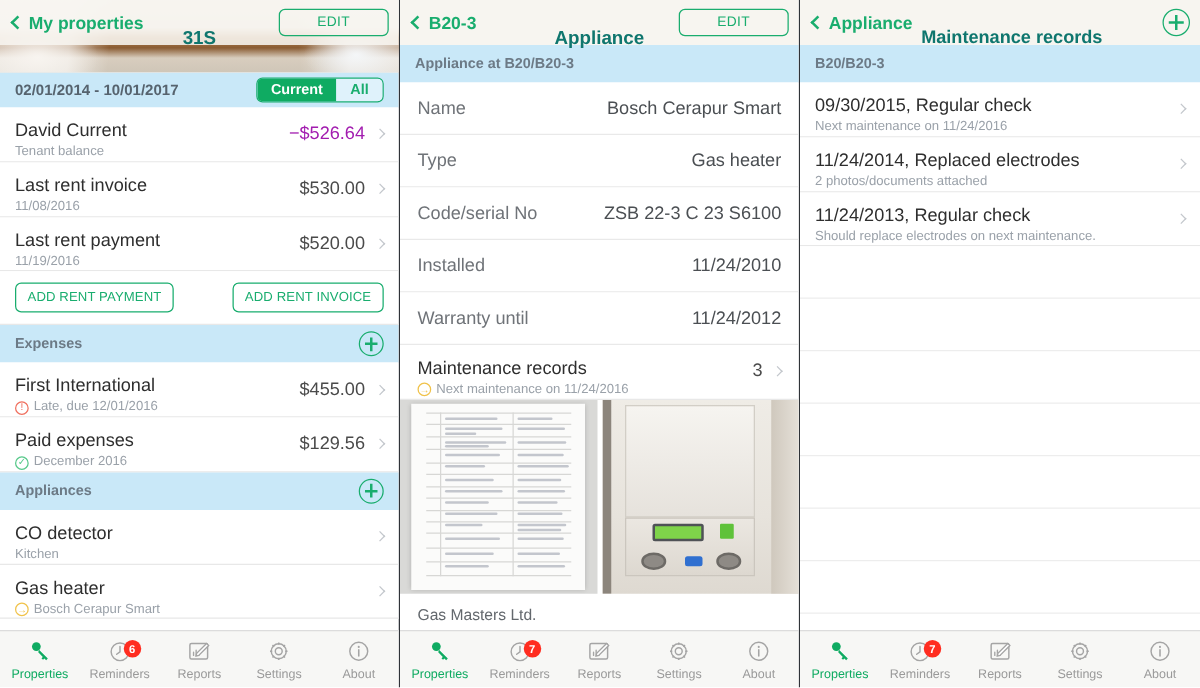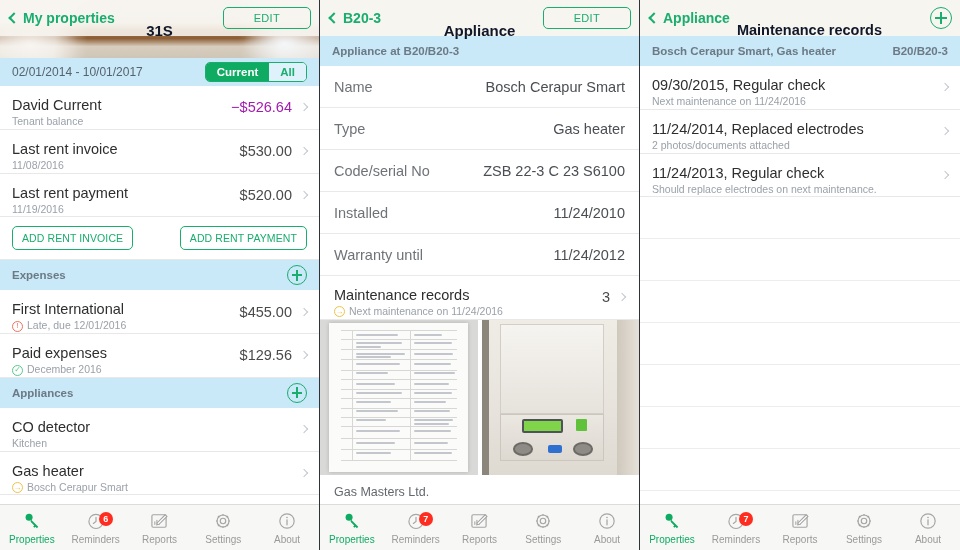--- a/index.html
+++ b/index.html
@@ -35,21 +35,21 @@
     color: #19ad6e; font-size: 14px; font-weight: 600;
     white-space: nowrap; cursor: pointer;
   }
   .chev-left {
     display: inline-block; width: 8px; height: 8px;
     border-left: 2.4px solid #19ad6e; border-bottom: 2.4px solid #19ad6e;
     transform: rotate(45deg);
     margin-right: 5px; margin-left: 2px;
   }
   .nav-title {
-    font-size: 15px; font-weight: 700; color: #0f172a;
+    font-size: 15px; font-weight: 700; color: #0f766e;
     white-space: nowrap;
     margin-top: 24px;
   }
   .nav-title.centered {
     position: absolute; left: 0; right: 0; text-align: center;
     pointer-events: none;
   }
   .nav-title.inline { margin-left: 7px; font-size: 14.5px; }
   .edit-btn {
     margin-left: auto;
@@ -90,21 +90,21 @@
   .sec-head {
     background: #c9e8f8; color: #6c7a86;
     font-size: 11.5px; font-weight: 600;
     padding: 0 12px; height: 30px;
     display: flex; align-items: center;
   }
   .sec-head .plus-btn { width: 20px; height: 20px; }
   .sec-head .plus-btn::before { left: 3.6px; right: 3.6px; top: 8.2px; }
   .sec-head .plus-btn::after { top: 3.6px; bottom: 3.6px; left: 8.2px; }
   .sec-head.range { height: 28px; justify-content: space-between; }
-  .sec-head.range .range-text { font-size: 12px; font-weight: 400; color: #56636e; }
+  .sec-head.range .range-text { font-size: 12px; font-weight: 700; color: #56636e; }
 
   .seg {
     display: flex; border: 1.2px solid #19ad6e; border-radius: 5px; overflow: hidden;
     height: 20px; font-size: 11.5px;
   }
   .seg > div { padding: 0 11px; display: flex; align-items: center; cursor: pointer; }
   .seg .on { background: #0fab62; color: #fff; }
   .seg .off { background: #dff2fb; color: #19ad6e; }
 
   .row {
@@ -288,22 +288,22 @@
       <div class="row">
         <div class="left">
           <div class="t1">Last rent payment</div>
           <div class="t2">11/19/2016</div>
         </div>
         <div class="val">$520.00</div>
         <span class="chev"></span>
       </div>
 
       <div class="actions">
+        <button class="act-btn">ADD RENT PAYMENT</button>
         <button class="act-btn">ADD RENT INVOICE</button>
-        <button class="act-btn">ADD RENT PAYMENT</button>
       </div>
 
       <div class="sec-head">
         <span>Expenses</span>
         <div class="plus-btn"></div>
       </div>
 
       <div class="row">
         <div class="left">
           <div class="t1">First International</div>
@@ -592,21 +592,20 @@
       <div class="nav-back">
         <span class="chev-left"></span>
         <span>Appliance</span>
       </div>
       <div class="nav-title inline">Maintenance records</div>
       <div class="plus-btn"></div>
     </div>
 
     <div class="scroll">
       <div class="sec-head" style="justify-content:space-between;">
-        <span>Bosch Cerapur Smart, Gas heater</span>
         <span>B20/B20-3</span>
       </div>
 
       <div class="row">
         <div class="left">
           <div class="t1">09/30/2015, Regular check</div>
           <div class="t2">Next maintenance on 11/24/2016</div>
         </div>
         <span class="chev"></span>
       </div>

